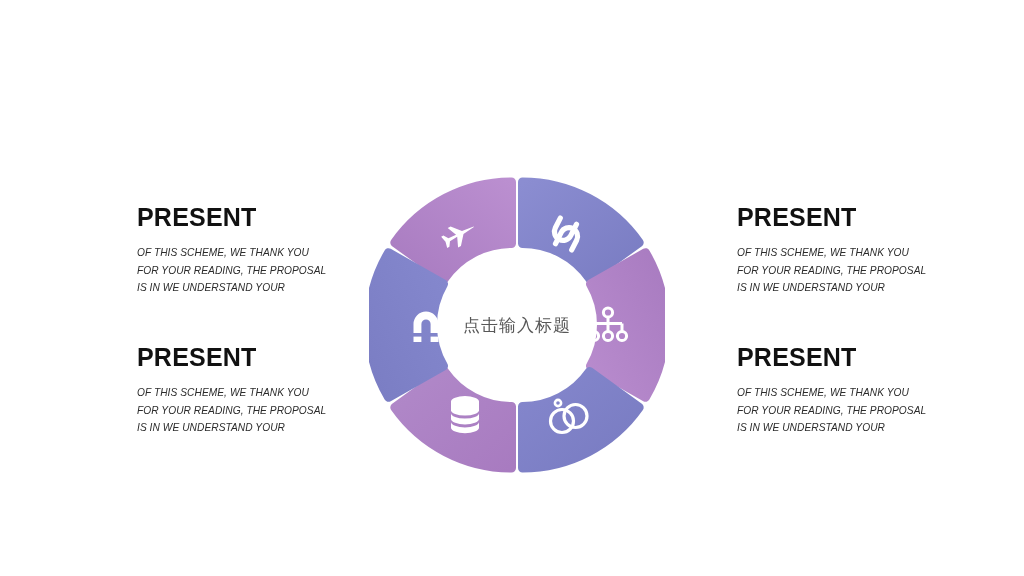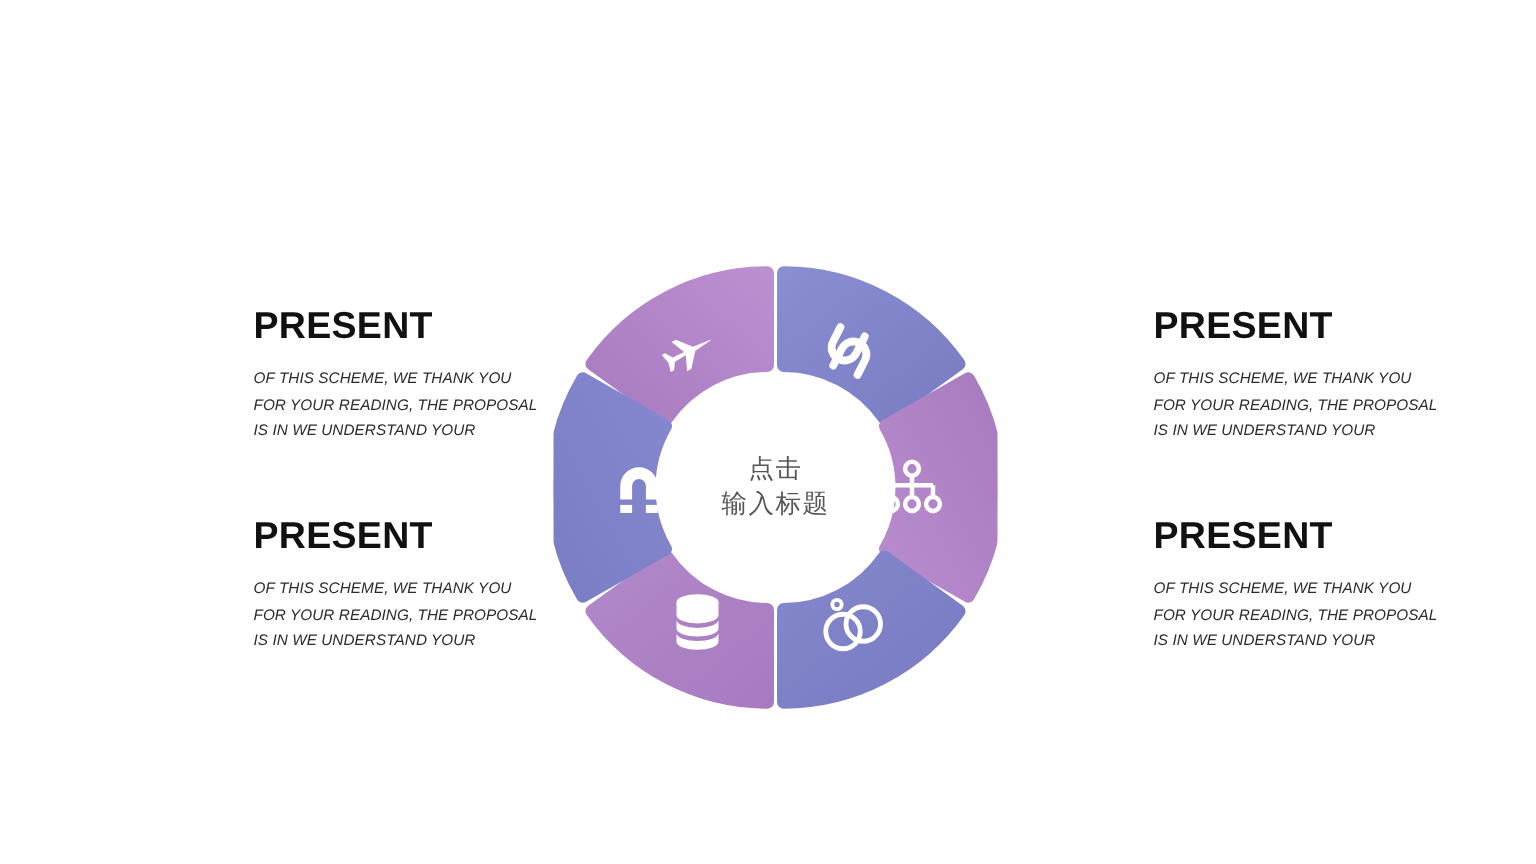--- a/index.html
+++ b/index.html
@@ -21,21 +21,20 @@
     left: 0; top: 0;
     width: 1024px;
     height: 576px;
     background: #ffffff;
   }
 
   
   .text-block {
     position: absolute;
     width: 300px;
-    margin-left: 32px;
   }
   .text-block .heading {
     font-size: 25px;
     font-weight: bold;
     letter-spacing: 0.2px;
     color: #111111;
     line-height: 1;
     margin: 0 0 14px 0;
     white-space: nowrap;
   }
@@ -70,21 +69,21 @@
     height: 306px;
   }
 
   .center-label {
     position: absolute;
     left: 0;
     top: 0;
     width: 296px;
     height: 306px;
     display: flex;
-    flex-direction: column;
+    flex-direction: row;
     align-items: center;
     justify-content: center;
     pointer-events: none;
   }
   .center-label .cl-line {
     font-family: "DejaVu Sans", sans-serif;
     font-size: 17px;
     color: #575757;
     line-height: 23px;
     letter-spacing: 1px;

